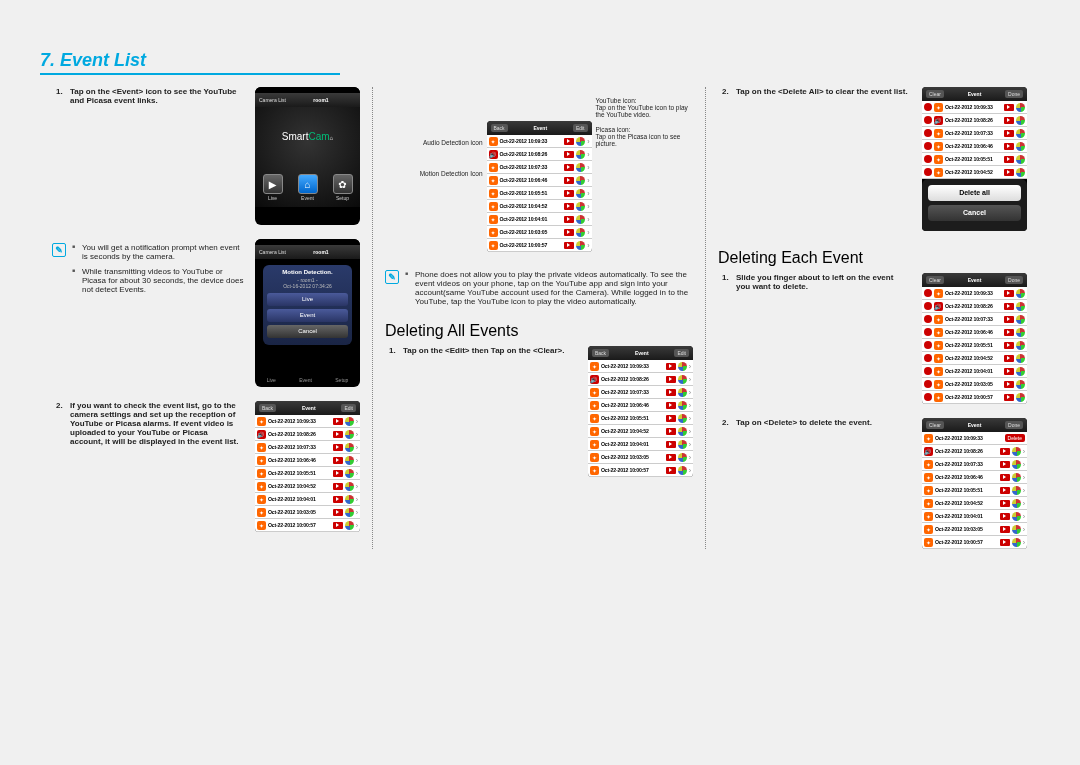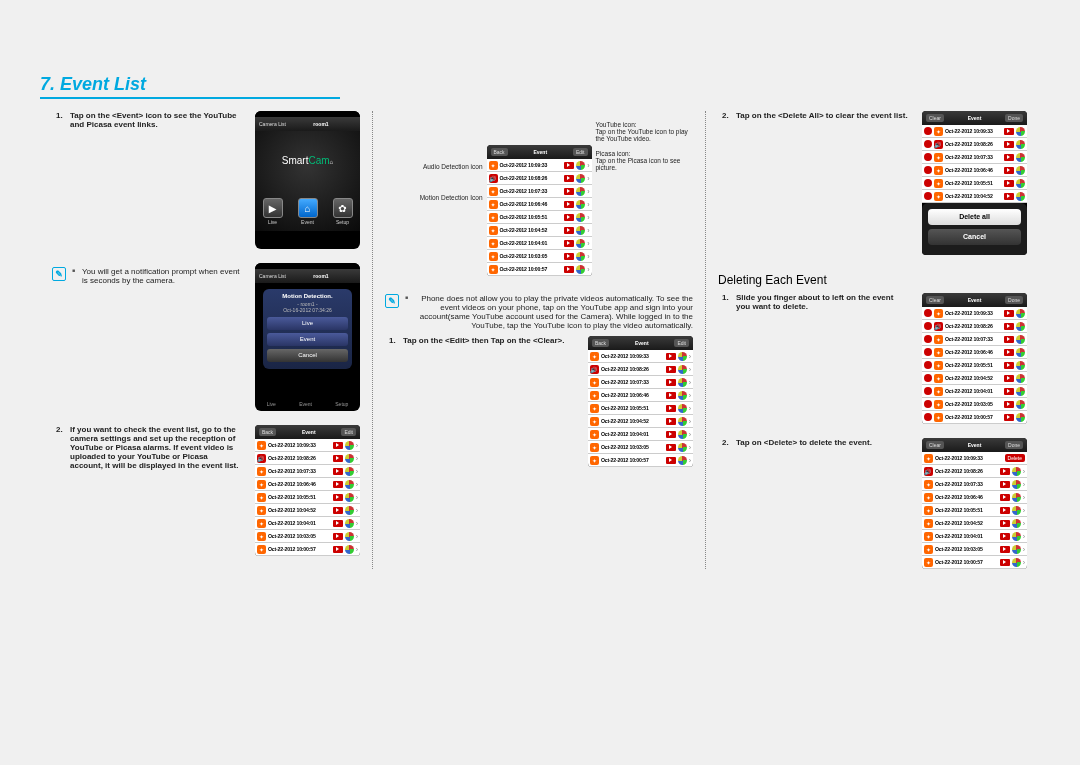--- a/index.html
+++ b/index.html
@@ -1,25 +1,25 @@
 <!DOCTYPE html>
 <html><head>
 <meta charset="utf-8">
 <style>
   * { box-sizing: border-box; margin: 0; padding: 0; }
   body { background: #f0f0f0; font-family: Arial, Helvetica, sans-serif; font-size: 8px; color: #222;}
-  .page { width: 1080px; height: 591px; position: relative; padding: 50px 40px 40px 40px; margin-top: 24px;}
+  .page { width: 1080px; height: 591px; position: relative; padding: 50px 40px 40px 40px;}
   .sectiontitle { font-size: 18px; font-style: italic; font-weight: bold; color: #00a9e0; border-bottom: 2px solid #00a9e0; padding-bottom:2px; margin-bottom:12px; width:300px;}
   .cols { display:flex; gap:0px;}
   .col { width: 333px; padding: 0 12px; border-right: 1px dotted #888; position:relative;}
   .col:last-child { border-right:none;}
   .item { display:flex; align-items:flex-start; margin-bottom:6px;}
   .item .num { font-weight:bold; width:18px; flex-shrink:0; padding-left:4px;}
   .item .body { flex:1; padding-right:6px;font-weight:bold;}
-  .sub { font-size:12px; font-weight:normal; color:#000; margin:10px 0 6px 0;}
+  .sub { font-size:16px; font-weight:normal; color:#000; margin:10px 0 6px 0;}
   .noteicon { display:inline-block; width:14px; height:14px; border:1px solid #00a9e0; border-radius:2px; color:#00a9e0; text-align:center; font-size:9px; line-height:13px; font-weight:bold; flex-shrink:0; margin-right:6px;}
   .noteblk { display:flex; align-items:flex-start; margin-top:4px;}
   ul.bullets { list-style:none; padding:0; margin:0;}
   ul.bullets li { position:relative; padding-left:10px; margin-bottom:6px;}
   ul.bullets li::before { content:"■"; position:absolute; left:0; top:0; font-size:5px; color:#555;}
   
   .phone { background:#000; border-radius:6px; color:#fff; font-size:6px; overflow:hidden; flex-shrink:0;}
   .phoneA { width:105px; height:138px;}
   .statusbar { height:6px; background:#000;}
   .titlebar { height:14px; background:linear-gradient(#3a3a3a,#1a1a1a); display:flex; align-items:center; justify-content:space-between; padding:0 4px; font-size:5px; color:#ddd;}
@@ -106,20 +106,21 @@
           </div>
         </div>
       </div>
 
       <div class="step" style="margin-top:14px;">
         <div class="txt">
           <div class="noteblk">
             <span class="noteicon">✎</span>
             <ul class="bullets" style="flex:1;">
               <li>You will get a notification prompt when event is seconds by the camera.</li>
+              <li>While transmitting videos to YouTube or Picasa for about 30 seconds, the device does not detect Events.</li>
             </ul>
           </div>
         </div>
         <div class="phoneN">
           <div class="statusbar"></div>
           <div class="titlebar">
             <span>Camera List</span>
             <span class="c">room1</span>
               <span></span>
           </div>
@@ -305,25 +306,26 @@
           <div style="white-space:pre-line;">YouTube icon:
 Tap on the YouTube icon to play the YouTube video.</div>
           <div style="height:8px;"></div>
           <div style="white-space:pre-line;">Picasa icon:
 Tap on the Picasa icon to see picture.</div>
         </div>
       </div>
 
       <div class="noteblk" style="margin-top:18px;">
         <span class="noteicon">✎</span>
-        <ul class="bullets" style="flex:1;text-align:right;">
+        <ul class="bullets" style="flex:1;">
             <li>Phone does not allow you to play the private videos automatically. To see the event videos on your phone, tap on the YouTube app and sign into your account(same YouTube account used for the Camera). While logged in to the YouTube, tap the YouTube icon to play the video automatically.</li>
           </ul>
       </div>
 
+      <div class="sub">Deleting All Events</div>
       <div class="step">
         <div class="txt">
           <div class="item">
             <div class="num">1.</div>
             <div class="body">Tap on the &lt;Edit&gt; then Tap on the &lt;Clear&gt;.</div>
           </div>
         </div>
         <div class="phoneE">
           <div class="titlebar">
               <span class="btn">Back</span>

